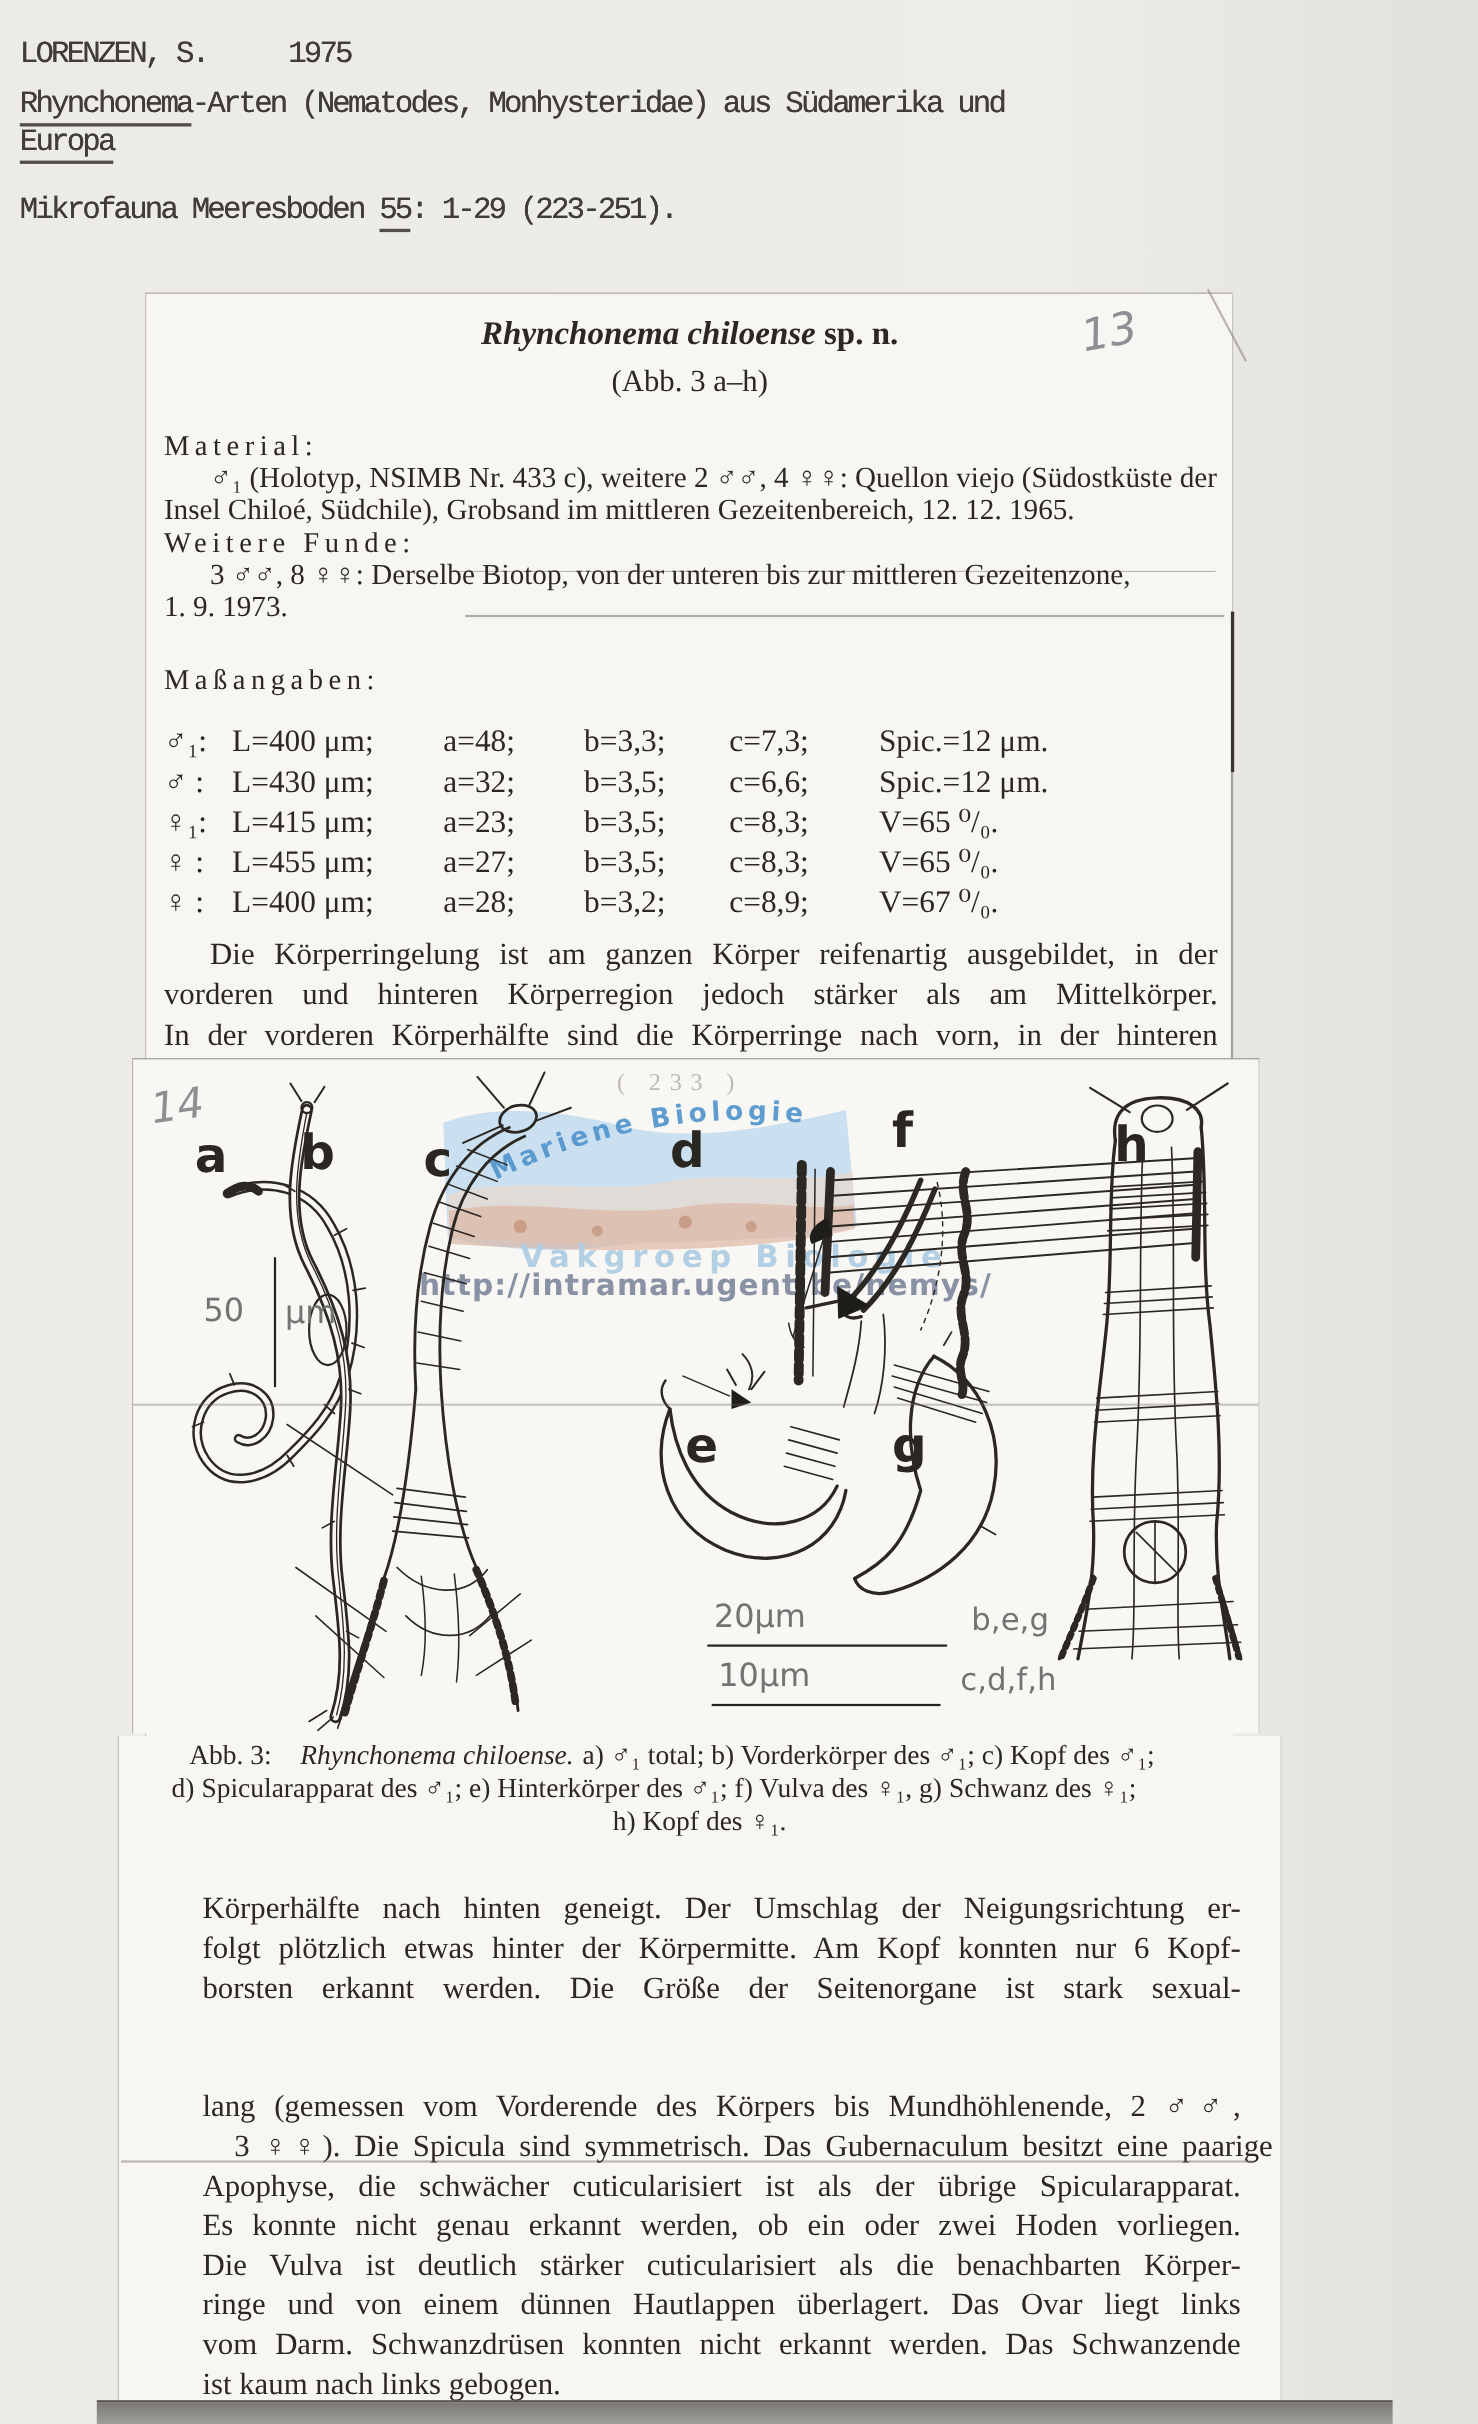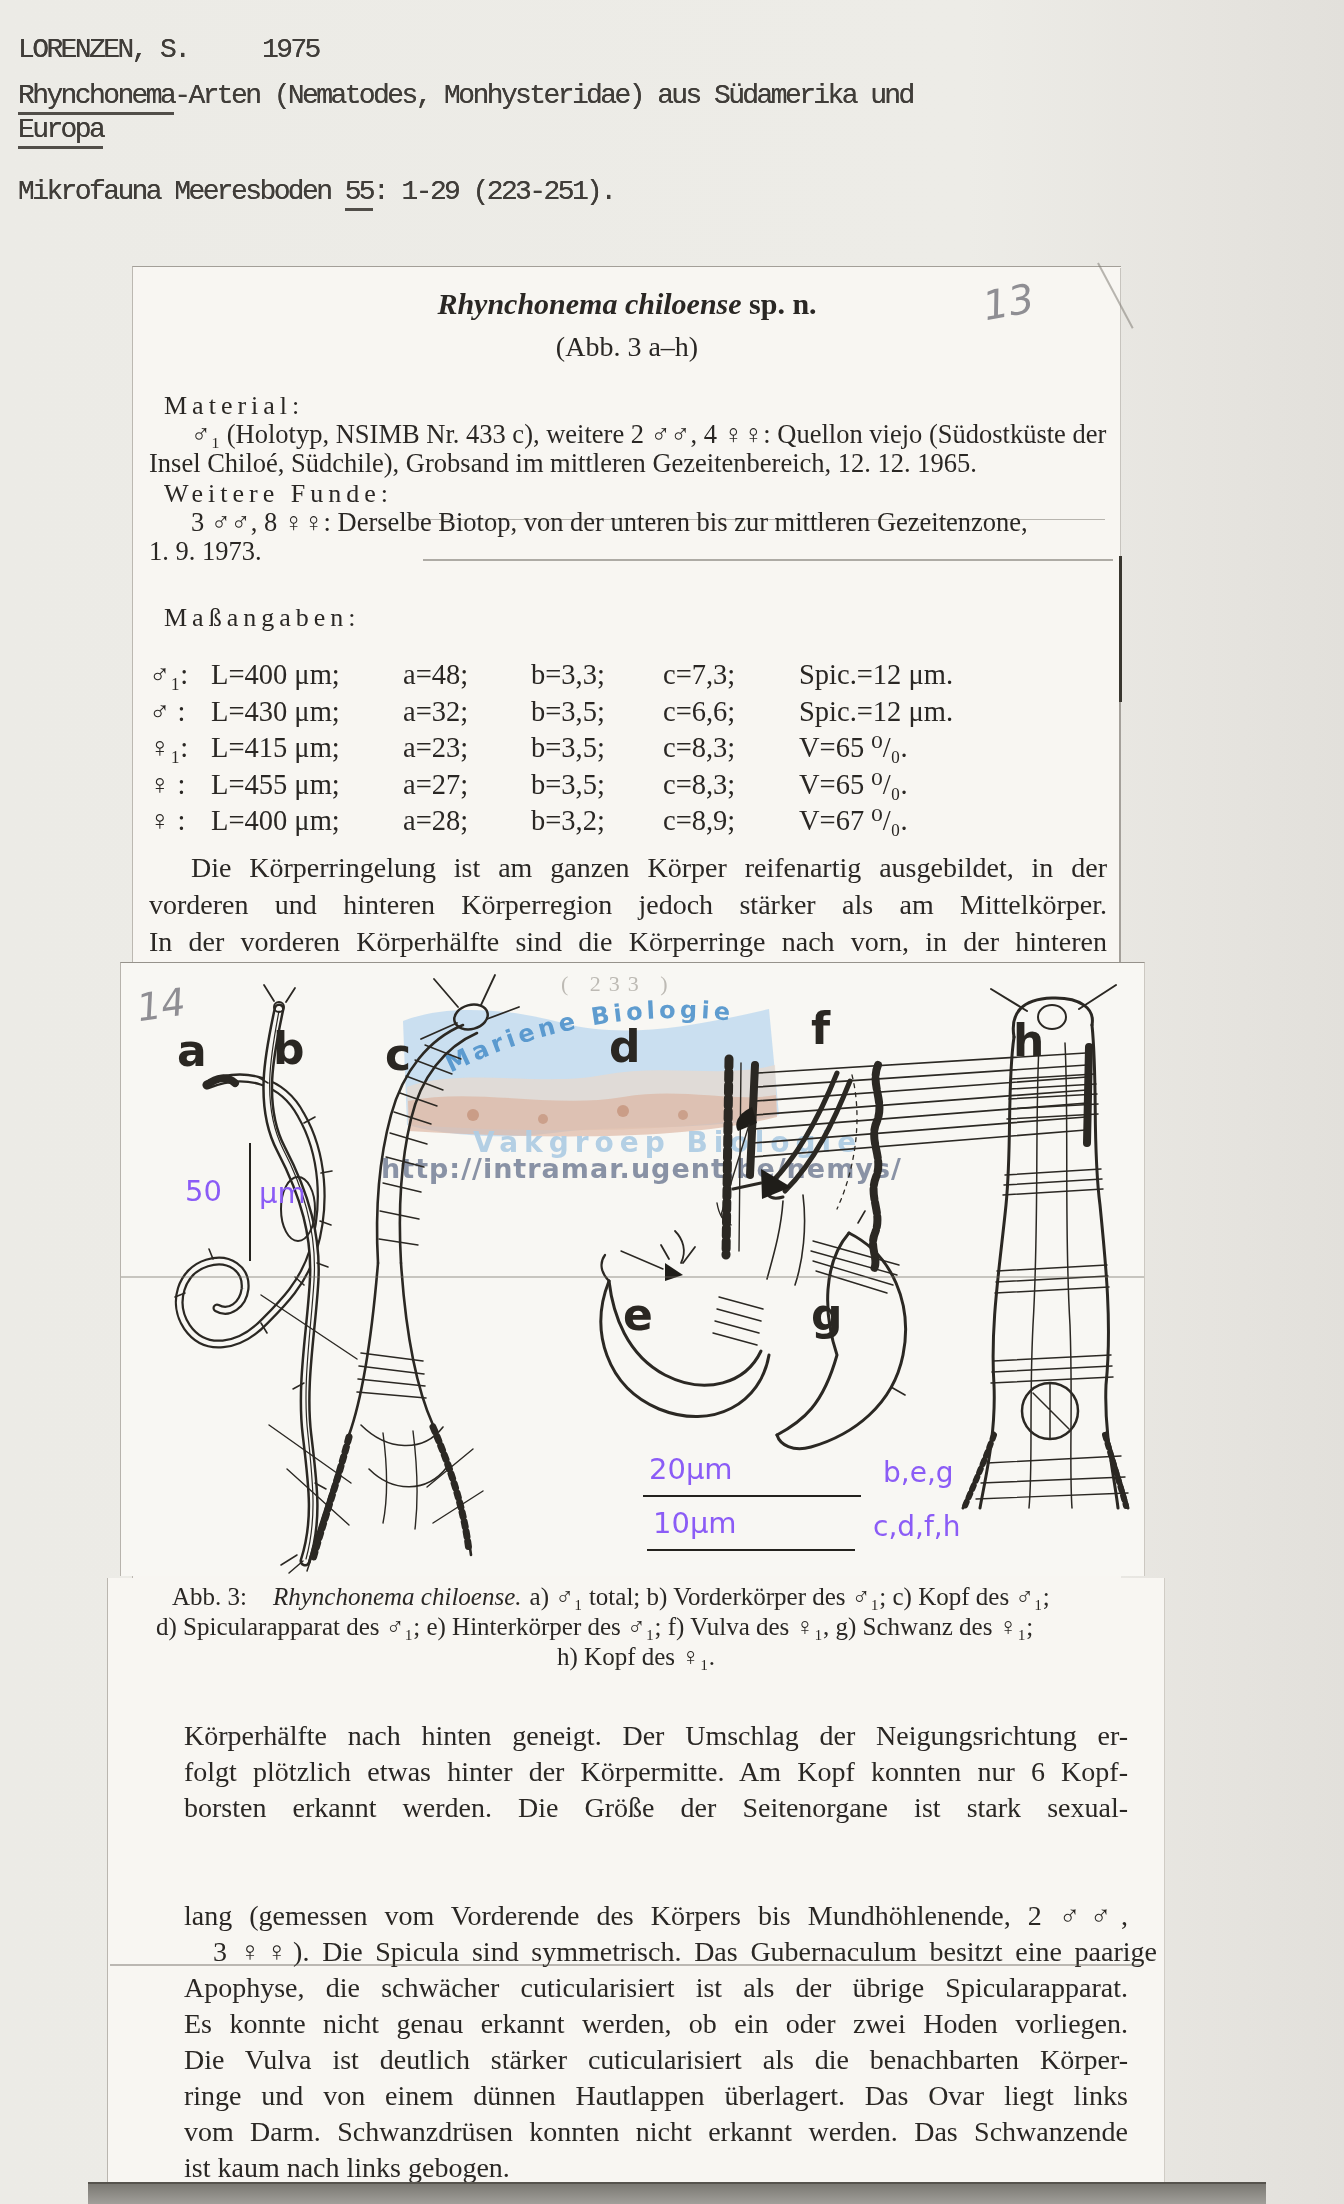--- a/index.html
+++ b/index.html
@@ -18,37 +18,37 @@
   .p1{left:132px;top:266px;width:988px;height:1312px;z-index:1;
       border-top:1px solid #a39f98;border-left:1px solid #bcb8b1;}
   .p2{left:120px;top:962px;width:1023px;height:613px;z-index:2;
       border-top:1px solid #96928b;border-left:1px solid #b7b3ac;border-right:1px solid #ccc8c1;
       background:#f8f7f3;}
   .p3{left:107px;top:1578px;width:1056px;height:604px;z-index:1;
       border-left:1px solid #bab6af;border-right:1px solid #d0ccc5;background:#f8f6f2;}
   .tline{position:absolute;left:16px;width:958px;font-size:26.5px;line-height:30px;white-space:nowrap;}
   .jline{white-space:normal;text-align:justify;overflow:hidden;}
   .jline::after{content:"";display:inline-block;width:100%;height:0;}
-  .lbl{position:absolute;left:16px;font-size:26px;letter-spacing:5px;white-space:nowrap;margin-left:15px;}
+  .lbl{position:absolute;left:16px;font-size:26px;letter-spacing:5px;white-space:nowrap;}
   .sp-title{position:absolute;left:0;top:20px;width:100%;text-align:center;font-size:30px;font-weight:bold;}
   .sp-title .it{font-style:italic;}
   .abb{position:absolute;left:0;top:64px;width:100%;text-align:center;font-size:28px;}
   .hand{position:absolute;font-family:"DejaVu Sans",sans-serif;font-style:italic;color:#8f8e93;}
   .mrow{position:absolute;left:16px;width:880px;display:flex;font-size:28.5px;line-height:32px;white-space:nowrap;}
   .mrow .c0{width:62px;} .mrow .c1{width:192px;} .mrow .c2{width:128px;}
   .mrow .c3{width:132px;} .mrow .c4{width:136px;} .mrow .c5{flex:1;}
   .para{font-size:28px;line-height:36px;height:36px;}
   .rule{position:absolute;background:rgba(120,115,107,.5);height:1px;}
   
   .fig-wm,.fig-draw{position:absolute;left:0;top:0;width:1023px;height:613px;}
   .fig-wm{z-index:1;} .fig-draw{z-index:2;}
   .plabel{position:absolute;z-index:3;font-family:"DejaVu Sans",sans-serif;
           font-weight:bold;font-size:44px;color:#2a2722;line-height:1;}
   .sctext{position:absolute;z-index:3;font-family:"DejaVu Sans",sans-serif;
-          font-size:29px;color:#8b5cf6;line-height:1;white-space:nowrap;}
+          font-size:29px;color:#737373;line-height:1;white-space:nowrap;}
   .scline{position:absolute;z-index:3;background:#24221e;}
   .faint{position:absolute;z-index:1;color:#bdbab4;font-size:22px;letter-spacing:8px;}
   .fold{position:absolute;z-index:4;left:0;top:313px;width:100%;height:2px;background:rgba(110,104,94,.35);}
   .wm-group{position:absolute;z-index:1;left:352px;top:163px;font-family:"DejaVu Sans",sans-serif;
             font-weight:bold;font-size:28px;letter-spacing:6px;color:#b0cde4;opacity:.95;white-space:nowrap;}
   .wm-url{position:absolute;z-index:1;left:260px;top:190px;font-family:"DejaVu Sans",sans-serif;
           font-weight:bold;font-size:27px;letter-spacing:1px;color:rgba(118,128,150,.85);white-space:nowrap;}
   
   .capline{position:absolute;font-size:25px;line-height:30px;white-space:nowrap;}
   .bodyline{position:absolute;left:76px;width:944px;font-size:28px;line-height:36px;}

